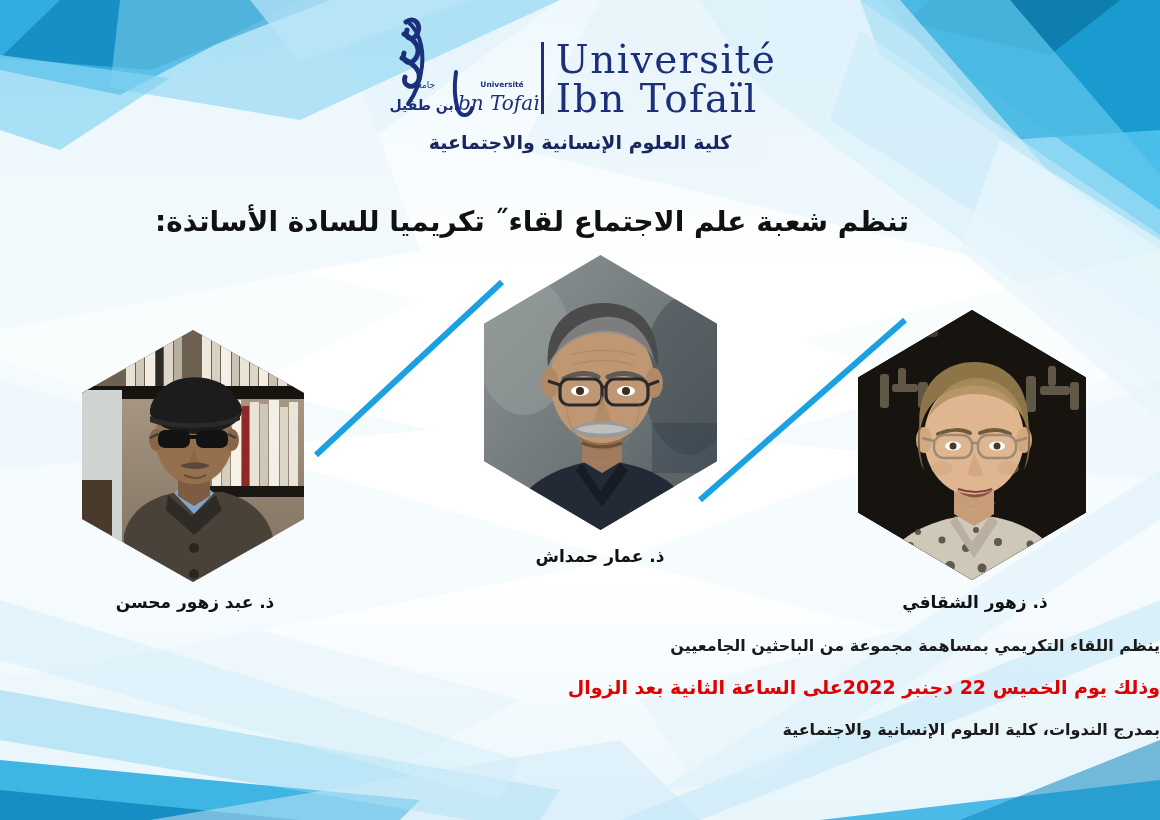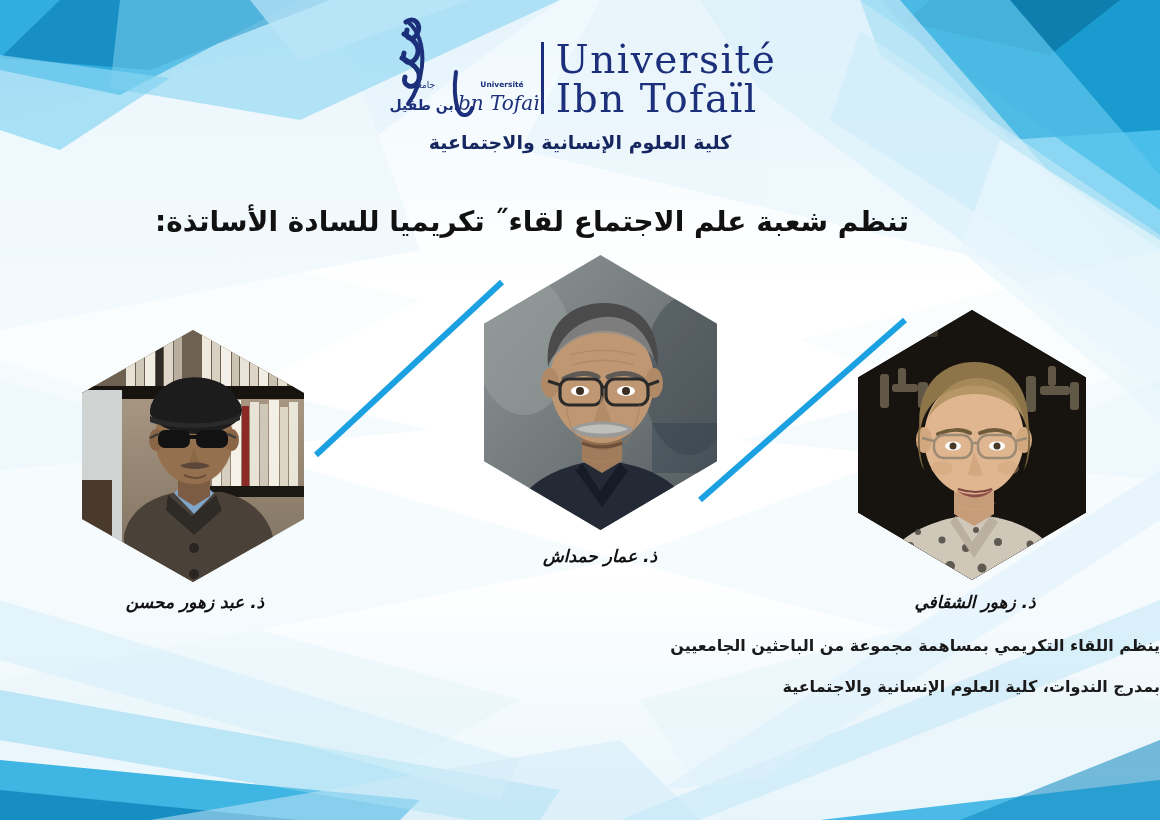--- a/index.html
+++ b/index.html
@@ -72,21 +72,21 @@
   }
   .hex .photo { position:absolute; inset:0; }
 
   #hex-left   { left:82px;  top:330px; width:222px; height:252px; }
   #hex-center { left:484px; top:255px; width:233px; height:275px; }
   #hex-right  { left:858px; top:310px; width:228px; height:270px; }
 
   .caption {
     position:absolute; text-align:center; direction:rtl;
     font-size:17px; font-weight:bold; color:#111111;
-    z-index:7; white-space:nowrap;font-style:italic;
+    z-index:7; white-space:nowrap;
   }
   #cap-left   { left:60px;  top:592px; width:270px; }
   #cap-center { left:460px; top:546px; width:280px; }
   #cap-right  { left:855px; top:592px; width:240px; }
 
   
   #connectors { position:absolute; inset:0; z-index:3; }
 
   
   #footer-block {
@@ -451,16 +451,17 @@
       <path d="M96,192 C108,200 126,200 138,192 C130,204 104,204 96,192 Z" fill="#cda37b" opacity="0.5"></path>
     </svg>
   </div>
 
   <div id="cap-left" class="caption">ذ. عبد زهور محسن</div>
   <div id="cap-center" class="caption">ذ. عمار حمداش</div>
   <div id="cap-right" class="caption">ذ. زهور الشقافي</div>
 
   <div id="footer-block">
     <div id="foot-1" class="foot-line">ينظم اللقاء التكريمي بمساهمة مجموعة من الباحثين الجامعيين</div>
+    <div id="foot-2" class="foot-line">وذلك يوم الخميس 22 دجنبر 2022على الساعة الثانية بعد الزوال</div>
     <div id="foot-3" class="foot-line">بمدرج الندوات، كلية العلوم الإنسانية والاجتماعية</div>
   </div>
 
 </div>
 
 </body></html>

